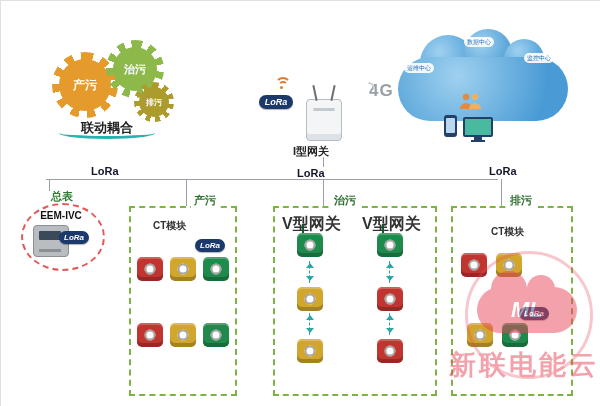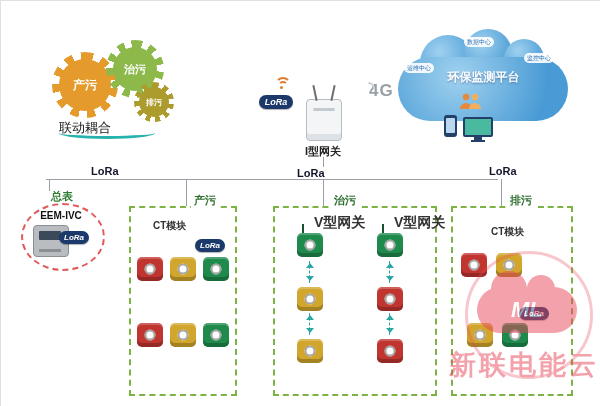--- a/index.html
+++ b/index.html
@@ -6,21 +6,21 @@
   body{font-family:"Liberation Sans","DejaVu Sans",sans-serif;}
   #canvas{position:relative;width:600px;height:406px;background:#fff;border:1px solid #e0e0e0;overflow:hidden;}
   .abs{position:absolute;}
 
   
   .gear{position:absolute;border-radius:50%;}
   .gear .teeth{position:absolute;inset:-7px;border-radius:50%;
     background:repeating-conic-gradient(var(--c) 0 16deg, transparent 16deg 32deg);}
   .gear .core{position:absolute;inset:0;border-radius:50%;background:var(--c);
     display:flex;align-items:center;justify-content:center;color:#fff;font-weight:bold;}
-  .gear-caption{font-weight:normal;font-size:13px;color:#222;}
+  .gear-caption{font-weight:bold;font-size:13px;color:#222;text-align:center;}
   .swoosh{height:9px;border-bottom:3px solid #26b3ae;border-radius:50%;}
 
   
   .router{position:absolute;width:34px;height:40px;background:#f3f5f7;border:1px solid #b5bcc2;border-radius:4px;box-shadow:inset 0 -6px 0 #dde2e6;}
   .router::before,.router::after{content:"";position:absolute;top:-15px;width:2px;height:16px;background:#6b7075;}
   .router::before{left:7px;transform:rotate(-12deg);}
   .router::after{right:7px;transform:rotate(12deg);}
   .router .led{position:absolute;left:6px;top:8px;width:22px;height:3px;background:#c3cad0;border-radius:2px;}
   .badge{position:absolute;background:#1b3a6b;color:#fff;font-weight:bold;font-style:italic;
     border-radius:8px;font-size:9px;line-height:14px;text-align:center;box-shadow:0 1px 1px rgba(0,0,0,.3);}
@@ -54,21 +54,21 @@
   .meter-ellipse{position:absolute;border:2px dashed #e05a5a;border-radius:50%;}
   .meter-name{position:absolute;font-weight:bold;font-size:10px;color:#111;text-align:center;}
   .meter-dev{position:absolute;width:34px;height:30px;background:#b9bdc2;border:1px solid #8a8f94;border-radius:4px;}
   .meter-dev::after{content:"";position:absolute;left:5px;top:5px;width:22px;height:9px;background:#3a4a5a;border-radius:1px;}
   .meter-dev::before{content:"";position:absolute;left:5px;bottom:4px;width:22px;height:3px;background:#8a8f94;}
 
   
   .zone-box{position:absolute;border:2px dashed #7cb342;}
   .zone-label{position:absolute;font-weight:bold;font-size:11px;color:#2f6f2f;background:#fff;padding:0 3px;}
   .module-label{position:absolute;font-weight:bold;font-size:10px;color:#333;}
-  .gw-label{position:absolute;font-weight:bold;font-size:14px;color:#333;margin-left:32px;}
+  .gw-label{position:absolute;font-weight:bold;font-size:16px;color:#333;}
 
   
   .dev-row{position:absolute;display:flex;gap:7px;}
   .dev-col{position:absolute;display:flex;flex-direction:column;gap:28px;}
   .ct{position:relative;width:26px;height:24px;border-radius:5px;
     box-shadow:inset 0 -4px 0 rgba(0,0,0,.22), inset 0 2px 0 rgba(255,255,255,.22);}
   .ct .hole{position:absolute;left:50%;top:50%;width:11px;height:11px;transform:translate(-50%,-50%);
     background:#fff;border-radius:50%;box-shadow:inset 0 0 0 2px rgba(0,0,0,.35);}
   .ct-red{background:#c13530;} .ct-yellow{background:#d2a62c;} .ct-green{background:#1f8a4c;}
   .ct.ant::after{content:"";position:absolute;left:5px;top:-9px;width:2px;height:9px;background:#14532d;}
@@ -117,29 +117,28 @@
 
   <div class="wifi" style="left:272px;top:76px;">
     <i class="a1"></i>
       <i class="a2"></i>
       <span class="dot"></span>
   </div>
   <div class="badge" style="left:258px;top:94px;width:34px;height:14px;">LoRa</div>
   <div class="router" style="left:305px;top:98px;">
     <div class="led"></div>
   </div>
-  <div class="abs" style="left:292px;top:143px;width:60px;text-align:center;font-weight:bold;font-size:11px;color:#222;">I型网关</div>
+  <div class="abs" style="left:292px;top:143px;width:60px;text-align:left;font-weight:bold;font-size:11px;color:#222;">I型网关</div>
   <div class="g4" style="left:368px;top:80px;">4G</div>
 
   <div class="abs" style="left:395px;top:30px;width:175px;height:96px;">
     <div class="puff" style="left:24px;top:4px;width:56px;height:56px;"></div>
     <div class="puff" style="left:68px;top:-2px;width:48px;height:48px;"></div>
     <div class="puff" style="left:108px;top:8px;width:40px;height:40px;"></div>
     <div class="puff" style="left:2px;top:26px;width:170px;height:64px;border-radius:34px;"></div>
-    <div class="cloud-title" style="left:0;right:0;top:38px;">环保监测平台</div>
     <div class="bubble" style="left:68px;top:6px;">数据中心</div>
     <div class="bubble" style="left:8px;top:32px;">运维中心</div>
     <div class="bubble" style="left:128px;top:22px;">监控中心</div>
     <svg width="26" height="16" style="position:absolute;left:62px;top:62px;">
       <circle cx="8" cy="4" r="3.2" fill="#e8893a"></circle>
       <circle cx="17" cy="4" r="3.2" fill="#f2b05e"></circle>
       <path d="M2 16c0-4 4-6 6-6s6 2 6 6z" fill="#e8893a"></path>
       <path d="M11 16c0-4 4-6 6-6s6 2 6 6z" fill="#f2b05e"></path>
     </svg>
   </div>

